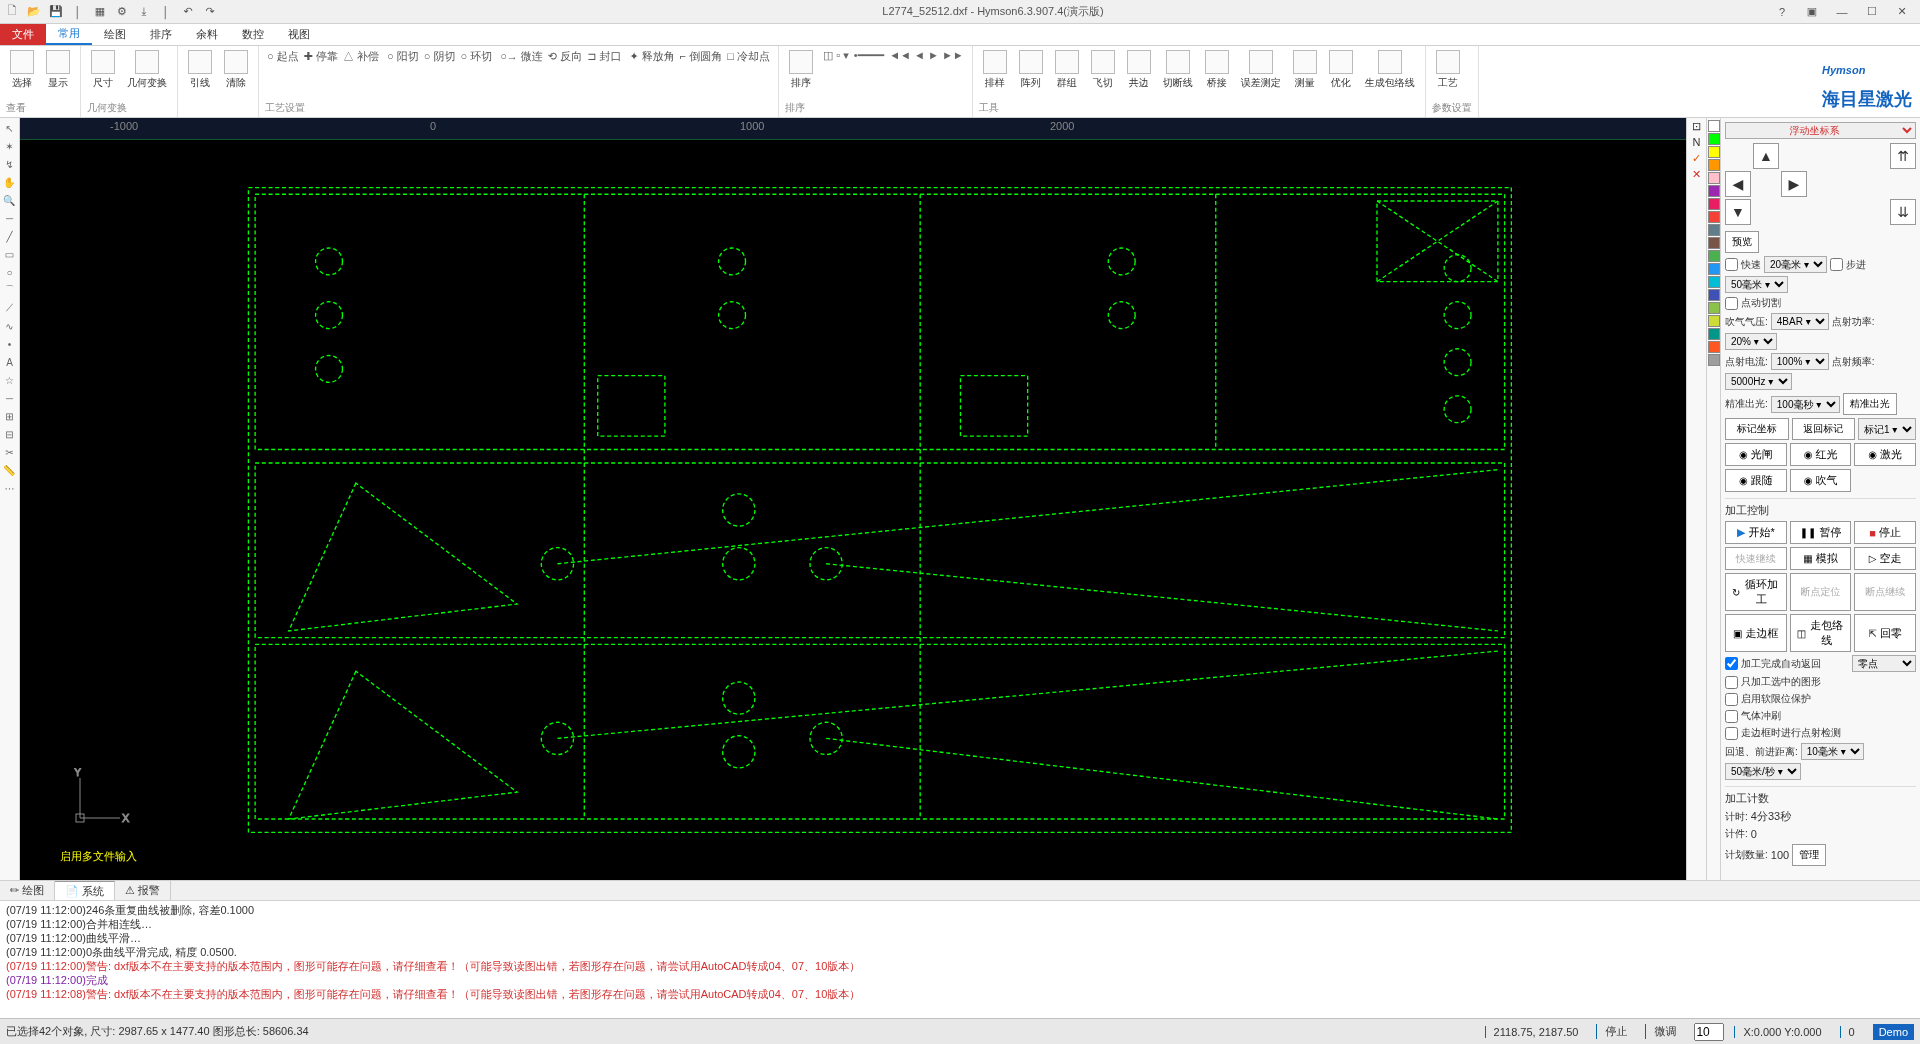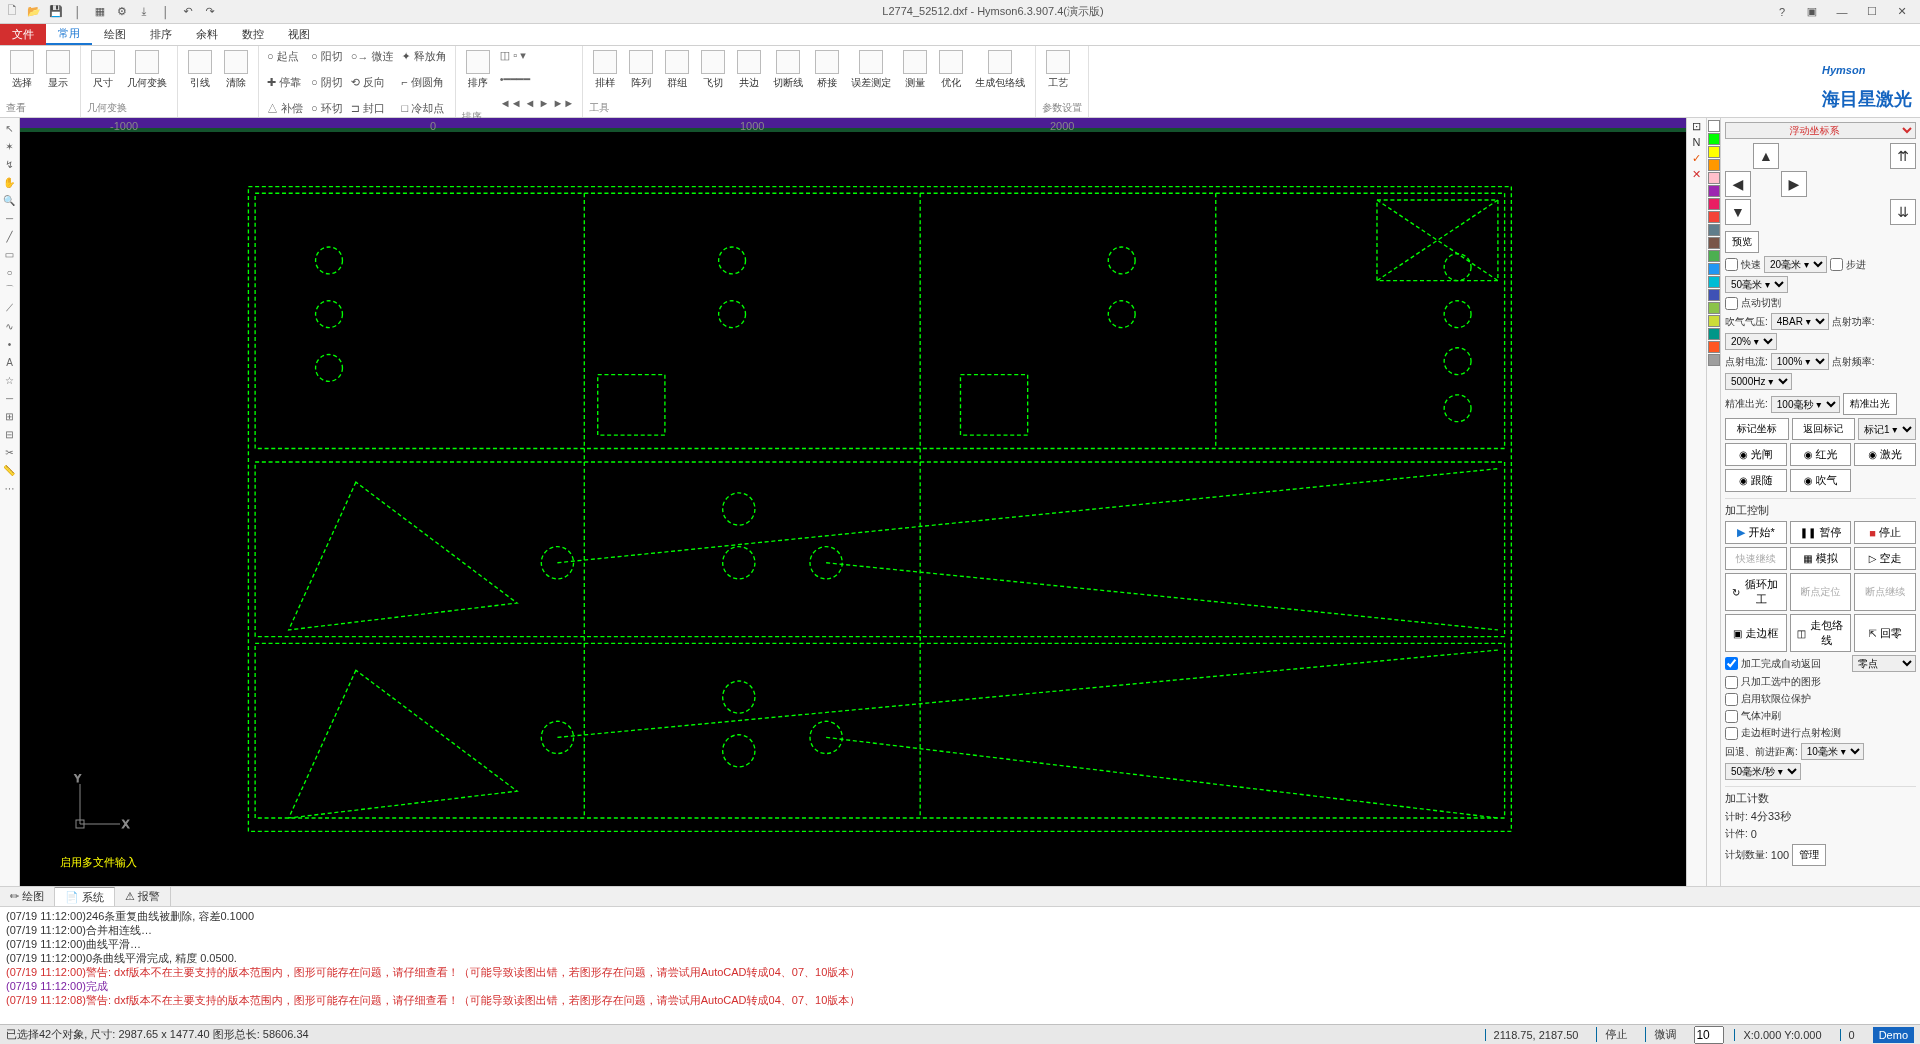--- a/index.html
+++ b/index.html
@@ -14,29 +14,29 @@
 .menubar .tab{padding:0 12px;display:flex;align-items:center;cursor:pointer;color:#333}
 .menubar .tab.file{background:#d32f2f;color:#fff}
 .menubar .tab.active{color:#1976d2;border-bottom:2px solid #1976d2}
 .ribbon{height:72px;background:#fff;display:flex;align-items:stretch;border-bottom:1px solid #d0d0d0;position:relative}
 .ribbon .group{border-right:1px solid #e0e0e0;padding:2px 6px;display:flex;flex-direction:column;justify-content:space-between}
 .ribbon .group .btns{display:flex;gap:4px;flex:1;align-items:flex-start}
 .ribbon .group .gname{text-align:left;color:#888;font-size:10px;height:14px}
 .ribbon .bigbtn{display:flex;flex-direction:column;align-items:center;gap:2px;padding:2px 4px;cursor:pointer}
 .ribbon .bigbtn .ico{width:24px;height:24px;border:1px solid #bbb;background:#fafafa}
 .ribbon .bigbtn .lbl{font-size:10px;color:#333}
-.ribbon .minicol{display:flex;flex-direction:column;gap:9px;font-size:10px;color:#555}
+.ribbon .minicol{display:flex;flex-direction:row;gap:1px;font-size:10px;color:#555}
 .ribbon .minicol span{white-space:nowrap;cursor:pointer;padding:1px 2px}
 .ribbon .logo{position:absolute;right:8px;top:4px;font-size:26px;font-weight:bold;font-style:italic;color:#1565c0}
 .ribbon .logo .cn{font-size:18px;font-style:normal;font-weight:600}
 .workarea{flex:1;display:flex;overflow:hidden}
 .lefttools{width:20px;background:#f8f8f8;border-right:1px solid #d0d0d0;display:flex;flex-direction:column;gap:2px;padding:2px 0;align-items:center}
 .lefttools .tool{width:16px;height:16px;cursor:pointer;border:1px solid transparent;display:flex;align-items:center;justify-content:center;font-size:10px;color:#666}
 .canvaswrap{flex:1;display:flex;flex-direction:column;background:#000;position:relative}
-.ruler-h{height:14px;background:#4c1d95;border-bottom:4px solid #14532d;position:relative;color:#888;font-size:9px}
+.ruler-h{height:22px;background:#0f172a;border-bottom:1px solid #14532d;position:relative;color:#888;font-size:9px}
 .ruler-h .tick{position:absolute;top:2px}
 .canvas{flex:1;background:#000;position:relative;overflow:hidden}
 .canvas svg{width:100%;height:100%}
 .canvas .coordhint{position:absolute;left:40px;bottom:16px;color:#ff0;font-size:11px}
 .canvas .axis{position:absolute;left:50px;bottom:50px;color:#888;font-size:10px}
 .righttools{width:20px;background:#f8f8f8;border-left:1px solid #d0d0d0;display:flex;flex-direction:column;gap:2px;padding:2px 0;align-items:center}
 .righttools .tool{width:14px;height:14px;cursor:pointer;font-size:11px;text-align:center}
 .rightpanel{width:200px;background:#f8f8f8;border-left:1px solid #d0d0d0;padding:4px;overflow-y:auto;font-size:11px}
 .rightpanel select,.rightpanel input[type=text]{font-size:10px;padding:1px;border:1px solid #aaa}
 .rightpanel .coordsys{width:100%;color:#d32f2f;text-align:center;margin-bottom:4px}
@@ -51,21 +51,21 @@
 .rightpanel .manage{float:right}
 .layerstrip{width:14px;background:#f8f8f8;border-left:1px solid #d0d0d0;display:flex;flex-direction:column;gap:1px;padding:2px 1px}
 .layerstrip .sw{width:12px;height:12px;border:1px solid #888;cursor:pointer}
 .bottomtabs{height:20px;background:#f0f0f0;border-top:1px solid #d0d0d0;display:flex;align-items:center;font-size:10px}
 .bottomtabs .btab{padding:2px 10px;border-right:1px solid #ccc;cursor:pointer;display:flex;align-items:center;gap:3px}
 .bottomtabs .btab.active{background:#fff;border-top:1px solid #999}
 .logpane{height:118px;background:#fff;border-top:1px solid #d0d0d0;overflow-y:auto;padding:2px 6px;font-size:10px;line-height:14px}
 .logpane .logline{white-space:nowrap}
 .logpane .warn{color:#d32f2f}
 .logpane .ok{color:#7b1fa2}
-.statusbar{height:20px;background:#e8e8e8;border-top:1px solid #c0c0c0;display:flex;align-items:center;padding:0 6px;font-size:10px;color:#333;gap:12px}
+.statusbar{height:26px;background:#e8e8e8;border-top:1px solid #c0c0c0;display:flex;align-items:center;padding:0 6px;font-size:10px;color:#333;gap:12px}
 .statusbar .sright{margin-left:auto;display:flex;gap:10px;align-items:center}
 .statusbar .cell{border-left:1px solid #0369a1;padding:0 8px}
 .statusbar .demo{background:#1565c0;color:#fff;padding:2px 6px}
 </style>
 </head>
 <body>
 
 <div class="titlebar">
   <div class="tbicons">
     <span class="tbicon">🗋</span>

